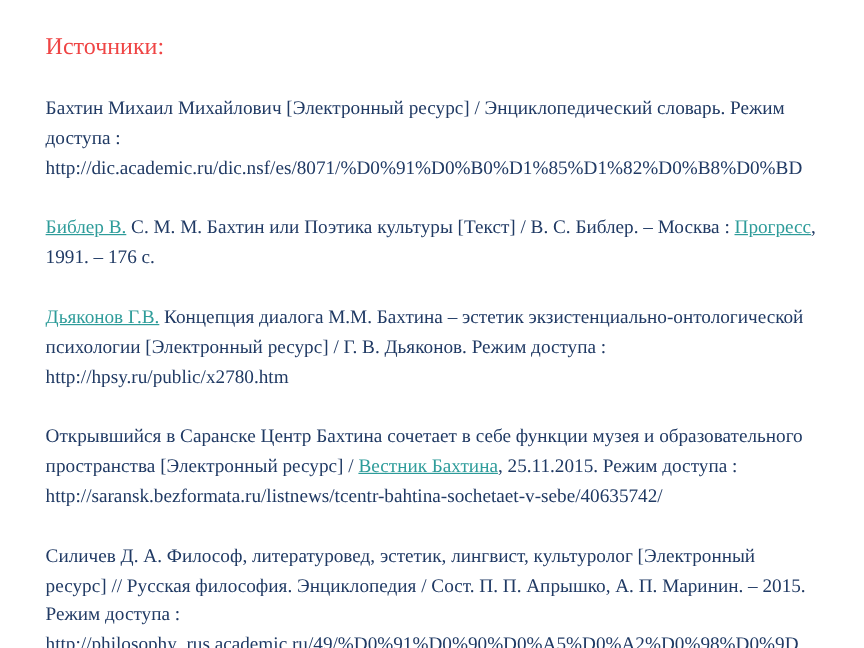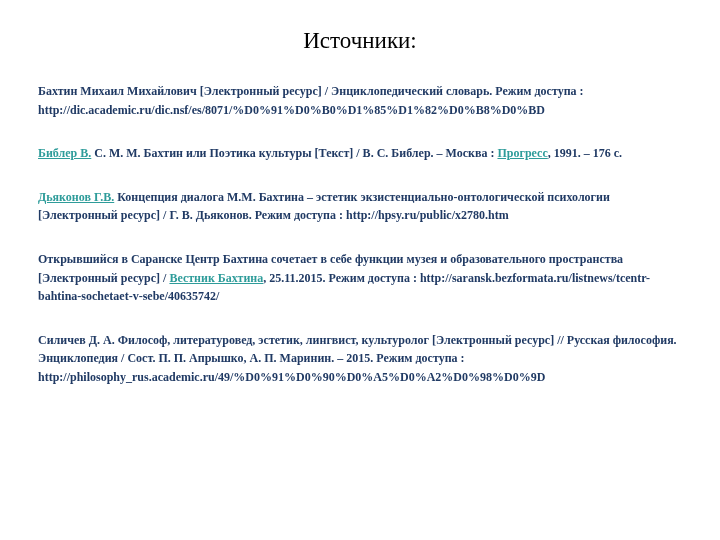--- a/index.html
+++ b/index.html
@@ -12,33 +12,32 @@
     width: 720px;
     height: 540px;
     background: #ffffff;
     overflow: hidden;
     font-family: "Liberation Serif", "DejaVu Serif", serif;
     color: #203a64;
     box-sizing: border-box;
     padding: 28px 38px 0 38px;
   }
   .slide-title {
-    font-size: 23px;
+    font-size: 20px;
     font-weight: normal;
-    text-align: center;
+    text-align: left;
     margin: 0 0 28px 0;
-    color: #000000;
+    color: #ef4444;
   }
   .references p.ref {
-    font-size: 12px;
+    font-size: 16px;
     line-height: 1.55;
     margin: 0 0 25px 0;
     color: #203a64;
     word-wrap: break-word;
-    font-weight: bold;
   }
   .references p.ref.indent {
     padding-left: 8px;
     margin-bottom: 0;
   }
   .references a.link {
     color: #2e9c9a;
     text-decoration: underline;
     cursor: pointer;
   }

